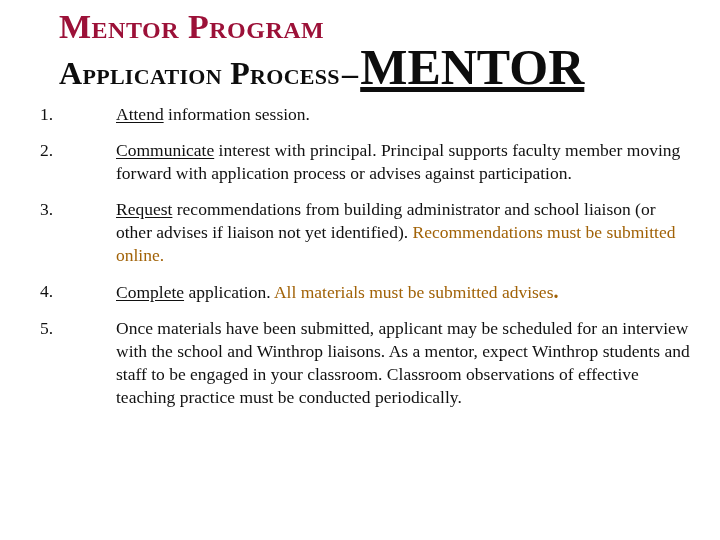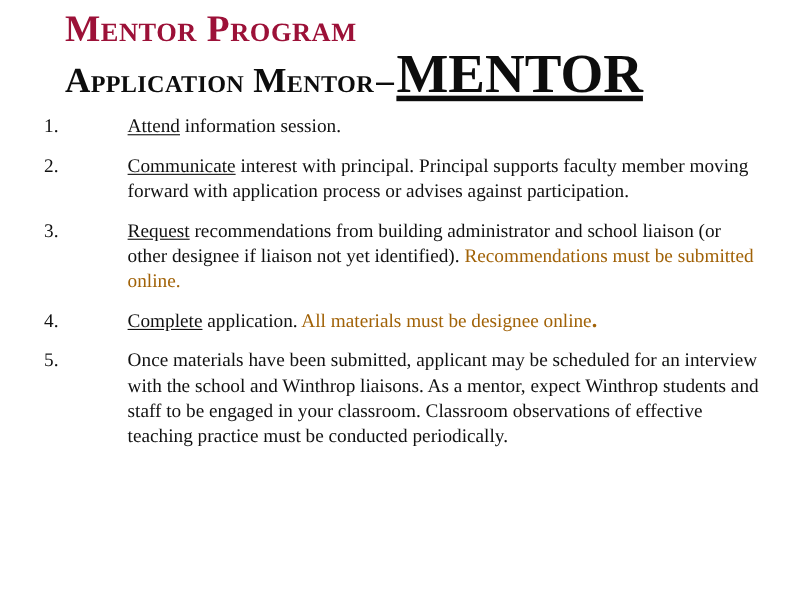--- a/index.html
+++ b/index.html
@@ -110,21 +110,21 @@
 </style>
 </head>
 <body>
 
 <div class="slide">
 
   <div class="title-block">
     <div class="title-main">Mentor Program</div>
 
     <div class="title-sub">
-      <span>Application Mentor</span><span class="dash">–</span><span class="mentor-word">MENTOR</span>
+      <span>Application Process</span><span class="dash">–</span><span class="mentor-word">MENTOR</span>
     </div>
   </div>
 
   <div class="body-list">
 
     <div class="list-item">
       <div class="list-num">1.</div>
       <div class="list-text">
         <span class="u">Attend</span><span> information session.</span>
       </div>
@@ -133,28 +133,28 @@
     <div class="list-item">
       <div class="list-num">2.</div>
       <div class="list-text">
         <span class="u">Communicate</span><span> interest with principal.  </span><span class="it">Principal supports faculty member moving forward with application process or advises against participation.</span>
       </div>
     </div>
 
     <div class="list-item">
       <div class="list-num">3.</div>
       <div class="list-text">
-        <span class="u">Request</span><span> recommendations from building administrator and school liaison (or other designee if liaison not yet identified). </span><span class="maroon">Recommendations must be submitted online.</span>
+        <span class="u">Request</span><span> recommendations from building administrator and school liaison (or other advises if liaison not yet identified). </span><span class="maroon">Recommendations must be submitted online.</span>
       </div>
     </div>
 
     <div class="list-item">
       <div class="list-num">4.</div>
       <div class="list-text">
-        <span class="u">Complete</span><span> application.  </span><span class="maroon">All materials must be designee online</span><span class="maroon bigdot">.</span>
+        <span class="u">Complete</span><span> application.  </span><span class="maroon">All materials must be submitted advises</span><span class="maroon bigdot">.</span>
       </div>
     </div>
 
     <div class="list-item">
       <div class="list-num">5.</div>
       <div class="list-text">
         <span>Once materials have been submitted, applicant may be scheduled for an interview with the school and Winthrop liaisons.  As a mentor, expect Winthrop students and staff to be engaged in your classroom.  Classroom observations of effective teaching practice must be conducted periodically.</span>
       </div>
     </div>
 

